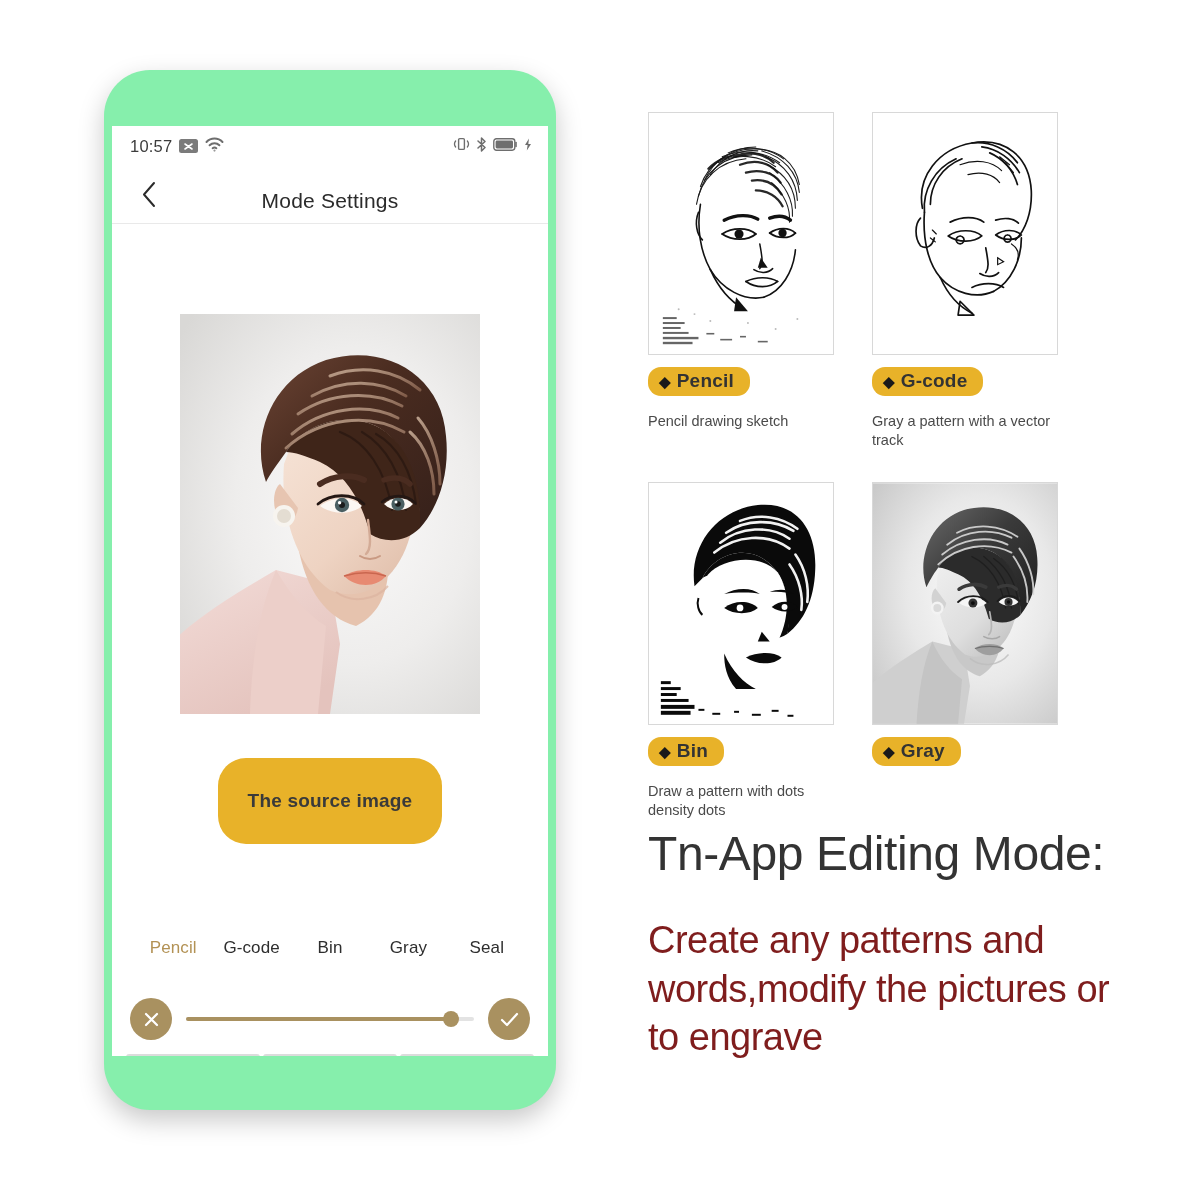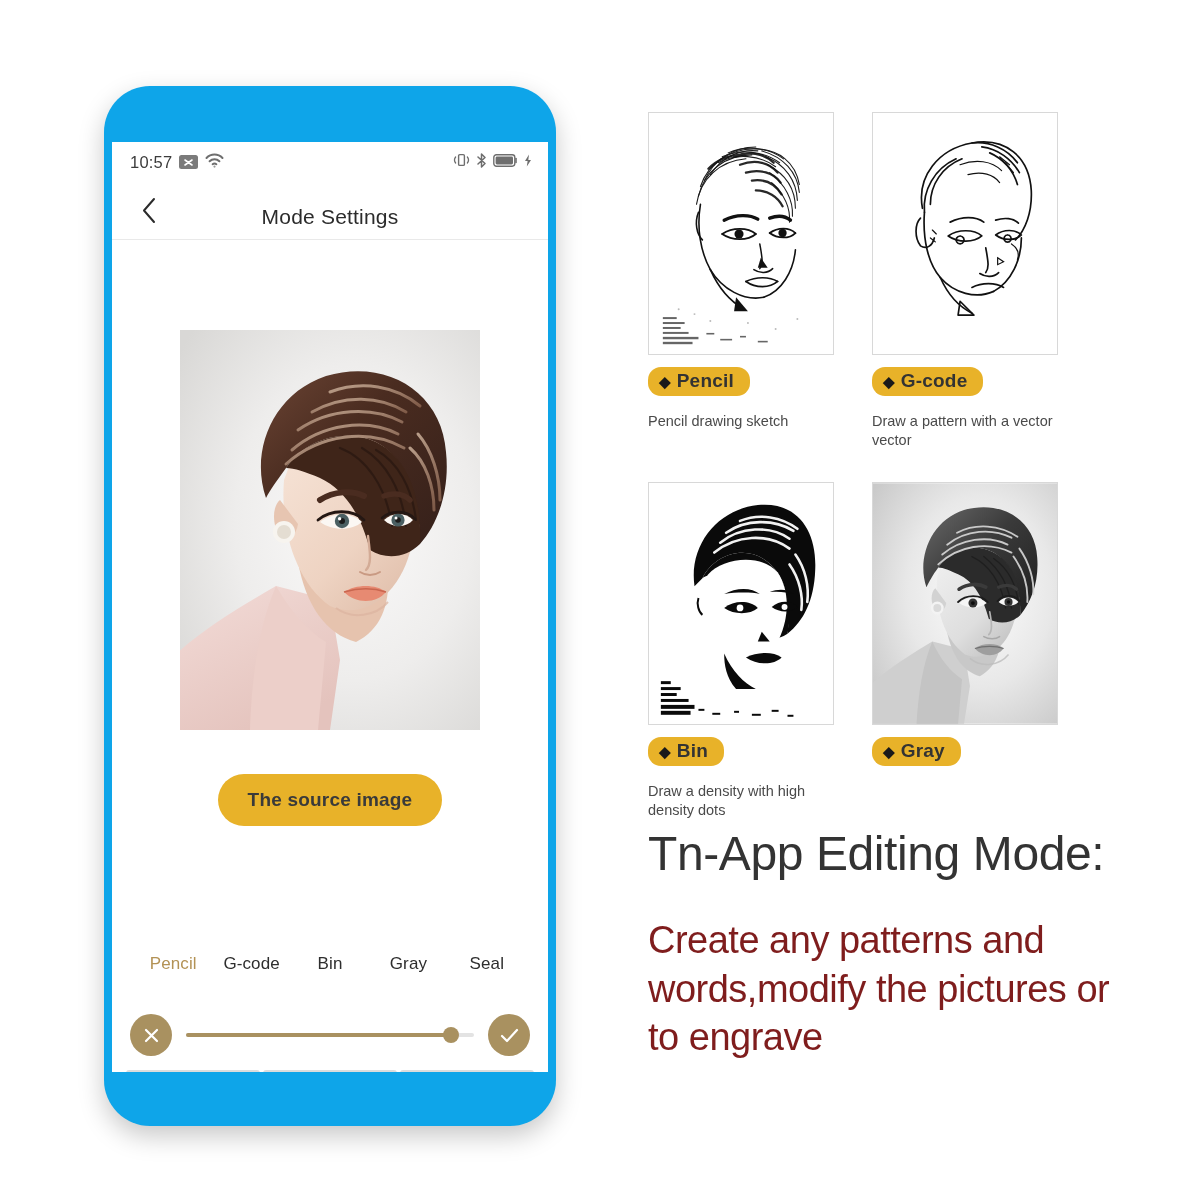--- a/index.html
+++ b/index.html
@@ -6,23 +6,23 @@
   html, body {
     width: 1200px; height: 1200px;
     background: #ffffff;
     font-family: "Liberation Sans", sans-serif;
     overflow: hidden;
   }
   .page { position: relative; width: 1200px; height: 1200px; background:#fff; }
 
   
   .phone {
-    position: absolute; left: 104px; top: 86px;
+    position: absolute; left: 104px; top: 70px;
     width: 452px; height: 1040px;
-    background: #0ea5e9;
+    background: #86efac;
     border-radius: 46px;
     box-shadow: 0 10px 26px rgba(0,0,0,0.22);
     overflow: hidden;
   }
   .screen {
     position: absolute; left: 8px; top: 56px;
     width: 436px; height: 930px;
     background: #ffffff;
     overflow: hidden;
   }
@@ -61,21 +61,21 @@
     margin: 90px auto 0; width: 300px; height: 400px;
     position: relative; overflow: hidden;
     background: #ecebe9;
   }
   .photo-svg { display:block; width:100%; height:100%; }
 
   .src-btn-row { margin-top: 44px; display:flex; justify-content:center; }
   .src-btn {
     background:#E8B229; color:#3a3a3a;
     font-size:19px; font-weight:bold;
-    padding:15px 30px; border:none; border-radius:28px;
+    padding:32px 30px; border:none; border-radius:28px;
     cursor:pointer; letter-spacing:.2px;
   }
 
   
   .mode-tabs {
     position:absolute; left:0; right:0; top:812px;
     display:flex; align-items:center;
     padding: 0 22px;
   }
   .mode-tab {
@@ -474,21 +474,21 @@
                   <path d="M58 126 L63 130"></path>
                 <path d="M140 132 C146 136 148 142 146 148"></path>
                 <path d="M126 146 L132 150 L126 153 Z"></path>
               </g>
             </svg>
           </div>
           <div class="badge">
             <span class="dot">◆</span>
             <span>G-code</span>
           </div>
-          <div class="cap">Draw a pattern with a vector vector</div>
+          <div class="cap">Gray a pattern with a vector track</div>
         </div>
 
       </div>
 
       <div class="grid-row" style="margin-top:32px;">
 
         <div class="cell">
           <div class="thumb-box">
             <svg viewBox="0 0 186 243">
               <rect width="186" height="243" fill="#fff"></rect>
@@ -540,21 +540,21 @@
                   <rect x="104" y="233" width="9" height="2"></rect>
                 <rect x="124" y="229" width="7" height="2"></rect>
                   <rect x="140" y="234" width="6" height="2"></rect>
               </g>
             </svg>
           </div>
           <div class="badge">
             <span class="dot">◆</span>
             <span>Bin</span>
           </div>
-          <div class="cap">Draw a density with high density dots</div>
+          <div class="cap">Draw a pattern with dots density dots</div>
         </div>
 
         <div class="cell">
           <div class="thumb-box">
             <svg viewBox="0 0 186 243">
               <defs>
                 <radialGradient id="gbg" cx="58%" cy="45%" r="72%">
                   <stop offset="0%" stop-color="#fdfdfd"></stop>
                   <stop offset="55%" stop-color="#e8e8e8"></stop>
                   <stop offset="100%" stop-color="#c9c9c9"></stop>

